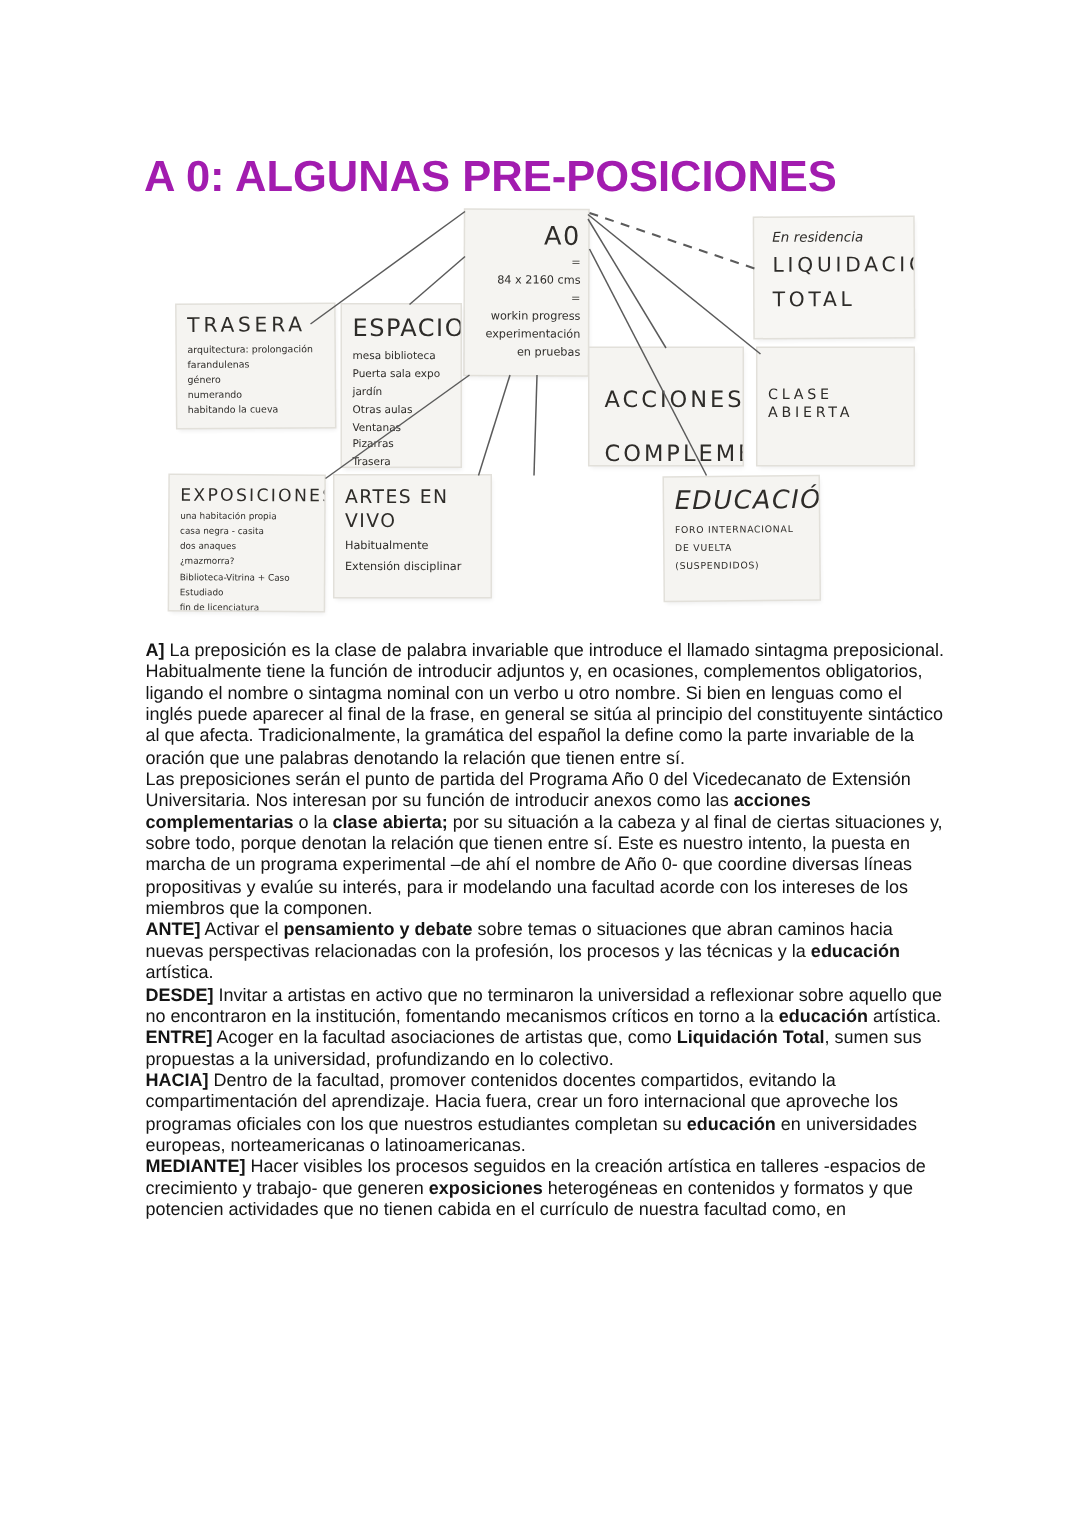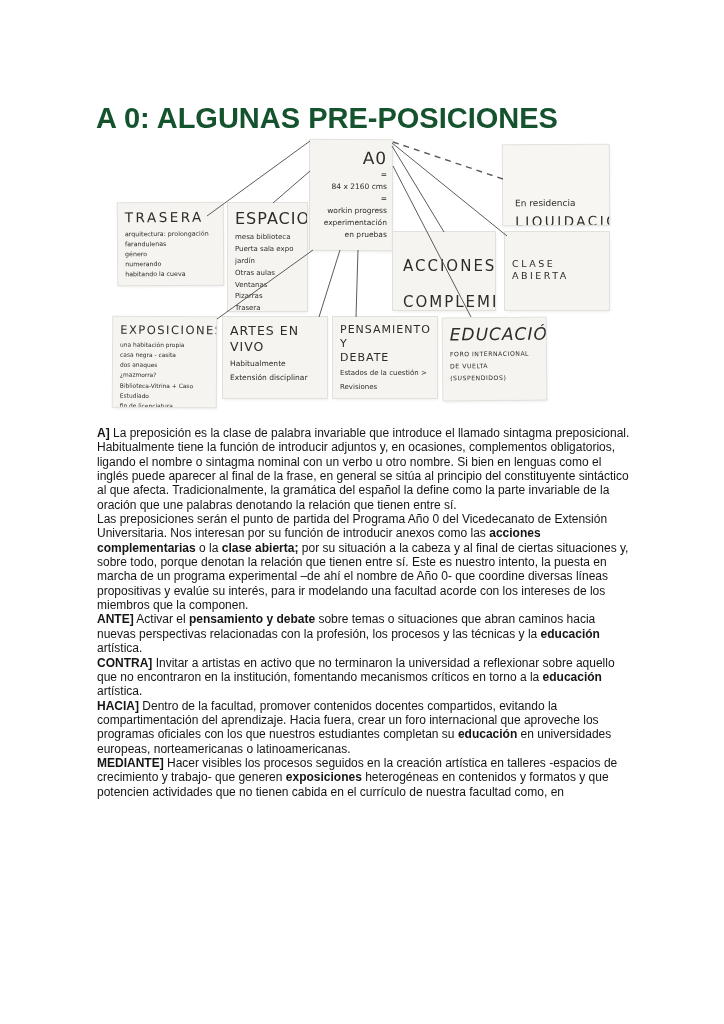--- a/index.html
+++ b/index.html
@@ -7,38 +7,38 @@
     position:relative;
     width:724px;height:1024px;
     background:#ffffff;
     font-family:"Liberation Sans",sans-serif;
     color:#1a1a1a;
     overflow:hidden;
   }
   .doc-title{
     position:absolute;left:96px;top:84px;
     font-size:29px;font-weight:bold;line-height:1.05;
-    letter-spacing:0px;color:#14532d;
+    letter-spacing:0px;color:#a21caf;
     white-space:nowrap;
   }
   
   .diagram{
     position:absolute;left:97px;top:133px;width:536px;height:285px;
   }
   .dbox{
     position:absolute;
     background:#f5f4f1;
     box-shadow:0 0 0 1px #e2e0da, 1px 2px 3px rgba(0,0,0,0.07);
     font-family:"DejaVu Sans",sans-serif;
     color:#2e2c29;
     padding:6px 5px 4px 7px;
     box-sizing:border-box;
     overflow:hidden;
   }
-  .dbox-pre{font-size:8.5px;margin-bottom:2px;margin-top:44px;}
+  .dbox-pre{font-size:8.5px;margin-bottom:2px;font-style:italic;}
   .dbox-title{
     font-size:12.5px;letter-spacing:1.5px;white-space:pre-line;
     margin-bottom:3px;line-height:1.25;
   }
   .dbox-item{font-size:7px;line-height:1.55;}
   .box-a0{text-align:right;padding-top:8px;transform:rotate(0.2deg);}
   .box-a0 .dbox-title{font-size:17px;letter-spacing:1px;margin-bottom:0;}
   .box-a0 .dbox-item{font-size:7.5px;line-height:1.6;}
   .box-trasera{transform:rotate(-0.4deg);}
   .box-trasera .dbox-title{font-size:13.5px;letter-spacing:2.5px;}
@@ -126,26 +126,20 @@
         <div class="dbox-item">dos anaques</div>
         <div class="dbox-item">¿mazmorra?</div>
         <div class="dbox-item">Biblioteca-Vitrina + Caso Estudiado</div>
         <div class="dbox-item">fin de licenciatura</div>
       </div>
       <div class="dbox box-artes-vivo" style="left: 126px; top: 184px; width: 104px; height: 81px;">
         <div class="dbox-title">ARTES EN VIVO</div>
         <div class="dbox-item">Habitualmente</div>
         <div class="dbox-item">Extensión disciplinar</div>
       </div>
-      <div class="dbox box-pensamiento" style="left: 236px; top: 184px; width: 104px; height: 81px;">
-        <div class="dbox-title">PENSAMIENTO Y
-DEBATE</div>
-        <div class="dbox-item">Estados de la cuestión &gt;</div>
-        <div class="dbox-item">Revisiones</div>
-      </div>
       <div class="dbox box-educacion" style="left: 346px; top: 185px; width: 103px; height: 82px;">
         <div class="dbox-title">EDUCACIÓN</div>
         <div class="dbox-item">FORO INTERNACIONAL</div>
         <div class="dbox-item">DE VUELTA</div>
         <div class="dbox-item">(SUSPENDIDOS)</div>
       </div>
       <svg width="536" height="285">
         <line x1="213" y1="8" x2="110" y2="83" stroke="#5b5b5b" stroke-width="1"></line>
         <line x1="213" y1="38" x2="176" y2="70" stroke="#5b5b5b" stroke-width="1"></line>
         <line x1="216" y1="117" x2="120" y2="186" stroke="#5b5b5b" stroke-width="1"></line>
@@ -155,18 +149,19 @@
         <line x1="295" y1="13" x2="347" y2="99" stroke="#5b5b5b" stroke-width="1"></line>
         <line x1="296" y1="33" x2="374" y2="184" stroke="#5b5b5b" stroke-width="1"></line>
         <line x1="296" y1="9" x2="406" y2="46" stroke="#5b5b5b" stroke-width="1.4" stroke-dasharray="6,5"></line>
       </svg>
     </div>
 
   <div class="body-text" id="body-text">
       <p class="para"><span class="b">A] </span><span class="i">La preposición es la clase de palabra invariable que introduce el llamado sintagma preposicional. Habitualmente tiene la función de introducir adjuntos y, en ocasiones, complementos obligatorios, ligando el nombre o sintagma nominal con un verbo u otro nombre. Si bien en lenguas como el inglés puede aparecer al final de la frase, en general se sitúa al principio del constituyente sintáctico al que afecta. Tradicionalmente, la gramática del español la define como la parte invariable de la oración que une palabras denotando la relación que tienen entre sí.</span></p>
       <p class="para"><span>Las preposiciones serán el punto de partida del Programa Año 0 del Vicedecanato de Extensión Universitaria. Nos interesan por su función de introducir anexos como las </span><span class="b">acciones complementarias</span><span> o la </span><span class="b">clase abierta;</span><span> por su situación a la cabeza y al final de ciertas situaciones y, sobre todo, porque denotan la relación que tienen entre sí. Este es nuestro intento, la puesta en marcha de un programa experimental –de ahí el nombre de Año 0- que coordine diversas líneas propositivas y evalúe su interés, para ir modelando una facultad acorde con los intereses de los miembros que la componen.</span></p>
       <p class="para"><span class="b">ANTE]</span><span> Activar el </span><span class="b">pensamiento y debate</span><span> sobre temas o situaciones que abran caminos hacia nuevas perspectivas relacionadas con la profesión, los procesos y las técnicas y la </span><span class="b">educación</span><span> artística.</span></p>
-      <p class="para"><span class="b">CONTRA]</span><span> Invitar a artistas en activo que no terminaron la universidad a reflexionar sobre aquello que no encontraron en la institución, fomentando mecanismos críticos en torno a la </span><span class="b">educación</span><span> artística.</span></p>
+      <p class="para"><span class="b">DESDE]</span><span> Invitar a artistas en activo que no terminaron la universidad a reflexionar sobre aquello que no encontraron en la institución, fomentando mecanismos críticos en torno a la </span><span class="b">educación</span><span> artística.</span></p>
+      <p class="para"><span class="b">ENTRE]</span><span> Acoger en la facultad asociaciones de artistas que, como </span><span class="b">Liquidación Total</span><span>,  sumen sus propuestas a la universidad, profundizando en lo colectivo.</span></p>
       <p class="para"><span class="b">HACIA]</span><span> Dentro de la facultad, promover contenidos docentes compartidos, evitando la compartimentación del aprendizaje. Hacia fuera, crear un foro internacional que aproveche los programas oficiales con los que nuestros estudiantes completan su </span><span class="b">educación</span><span> en universidades europeas, norteamericanas o latinoamericanas.</span></p>
       <p class="para"><span class="b">MEDIANTE]</span><span> Hacer visibles los procesos seguidos en la creación artística en talleres -espacios de crecimiento y trabajo- que generen </span><span class="b">exposiciones</span><span> heterogéneas en contenidos y formatos y que potencien actividades que no tienen cabida en el currículo de nuestra facultad como, en</span></p>
     </div>
 
 </div>
 
 </body></html>

